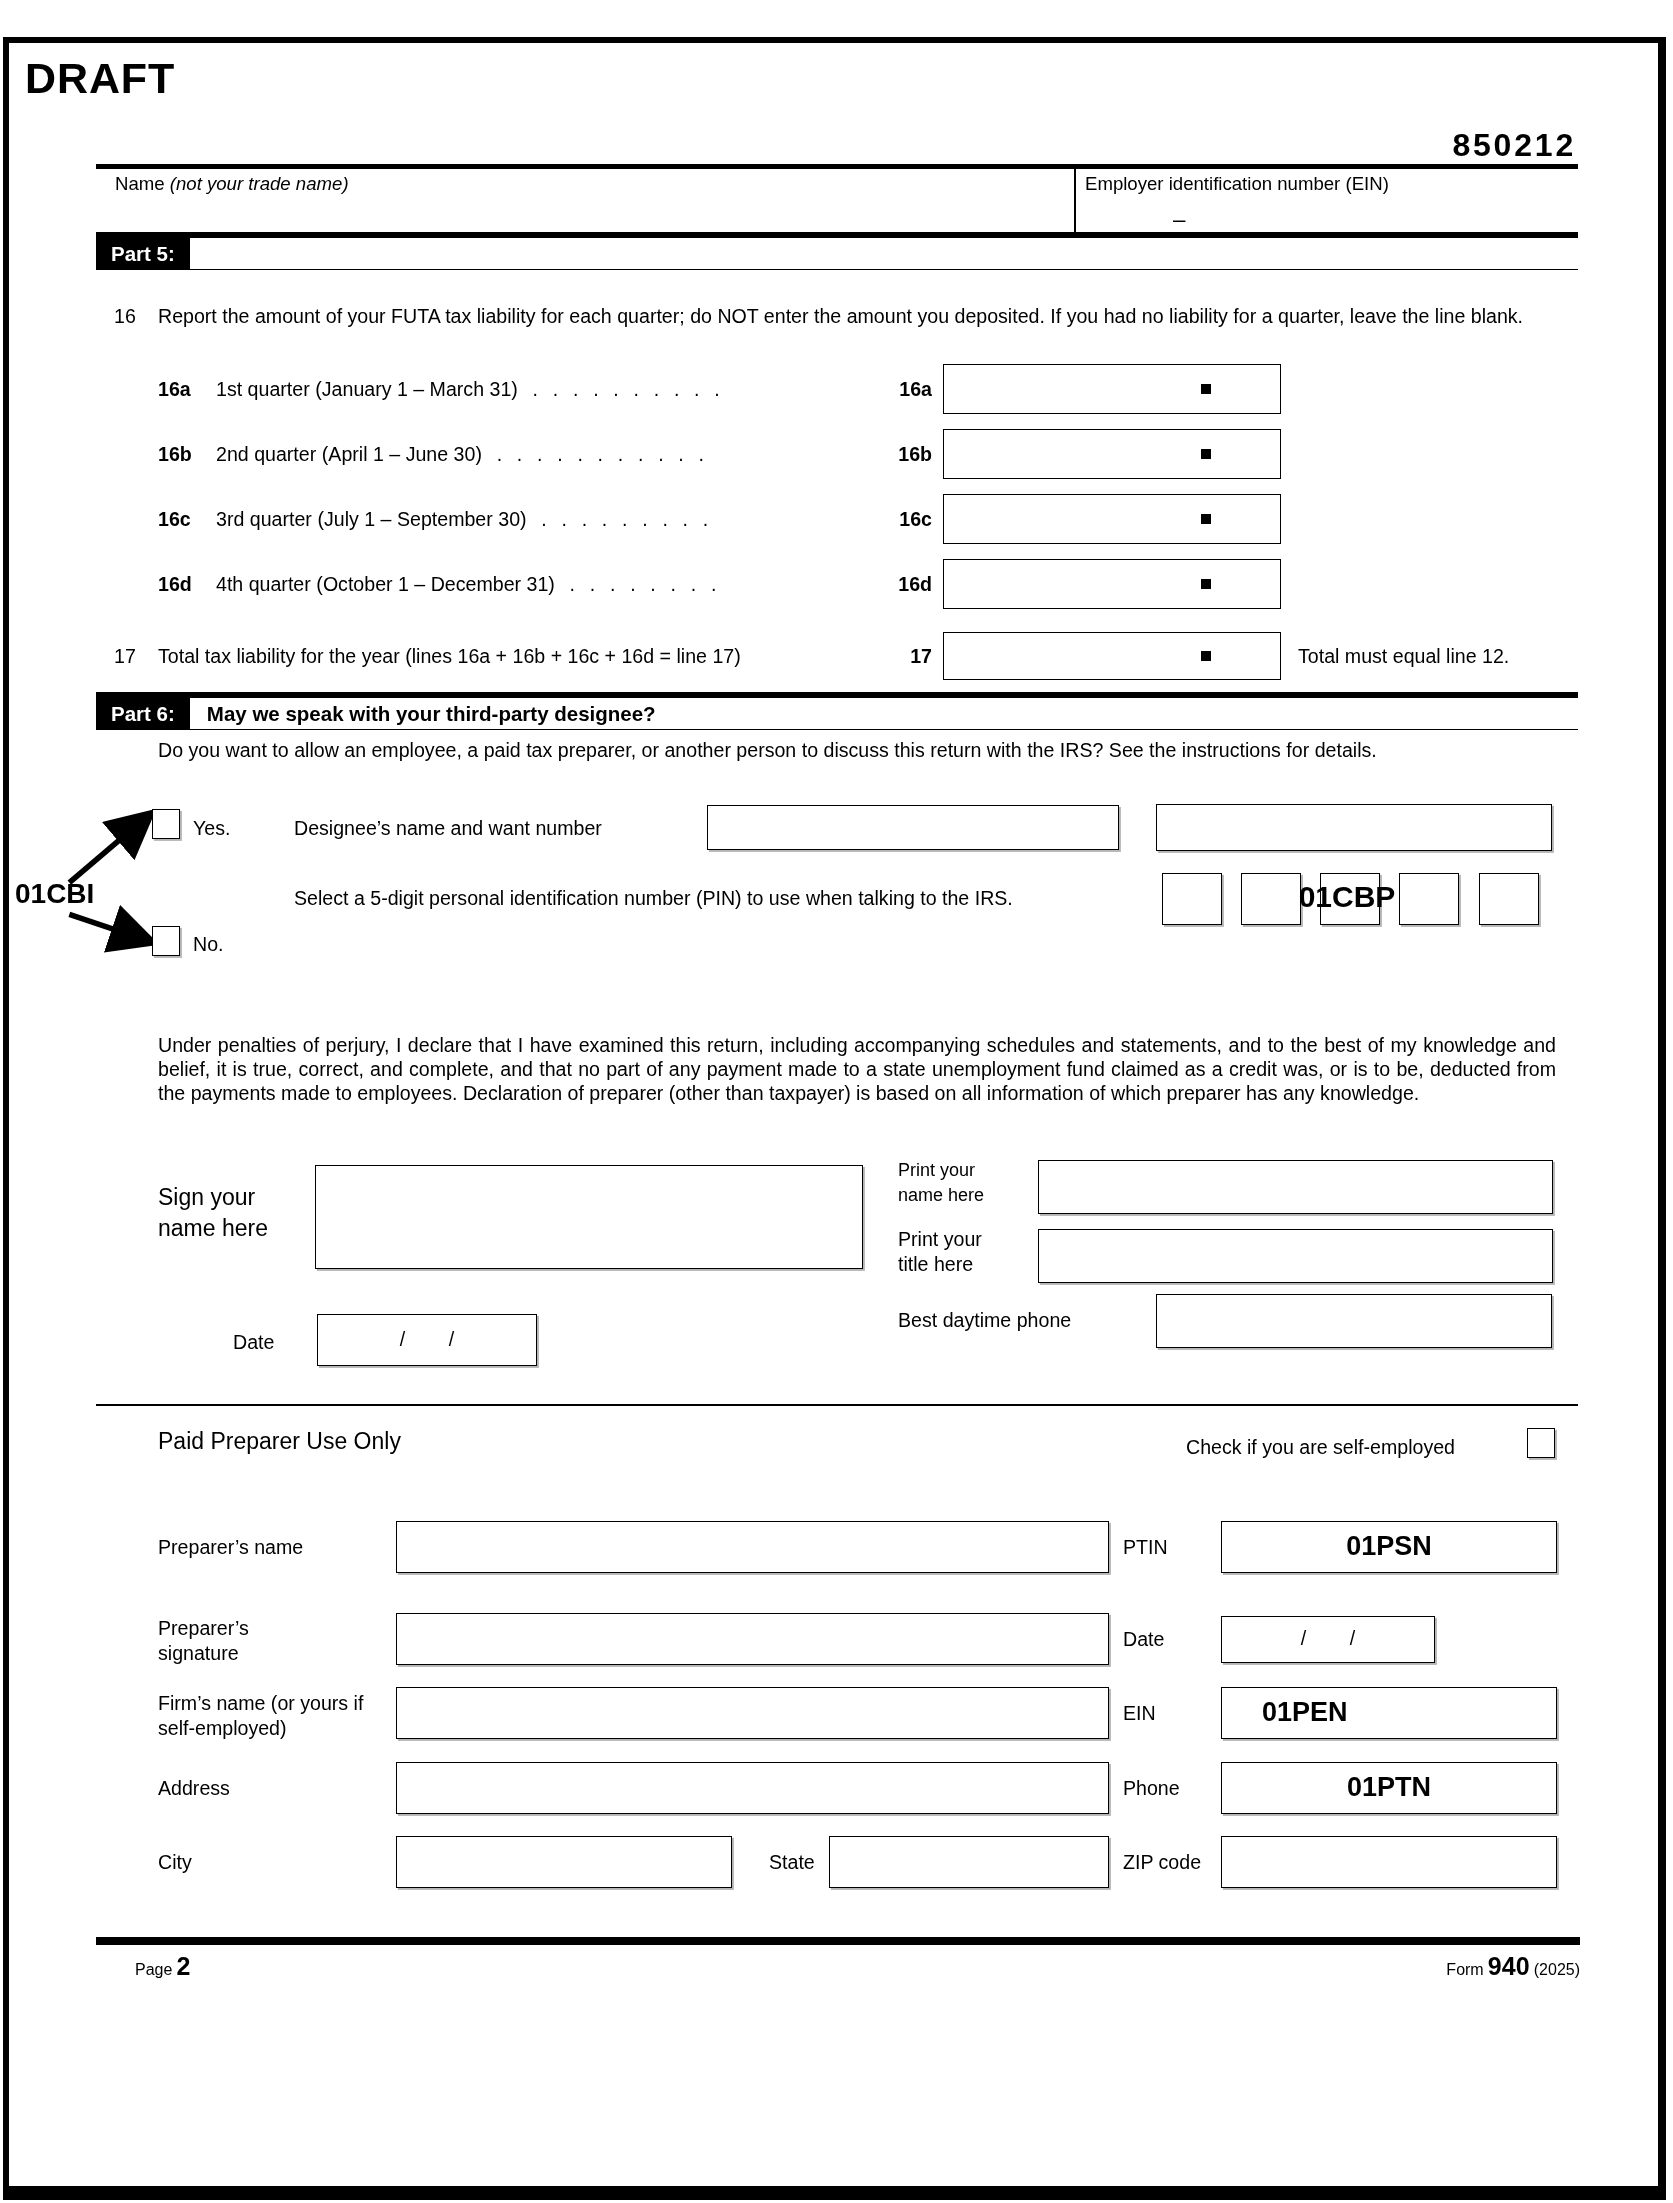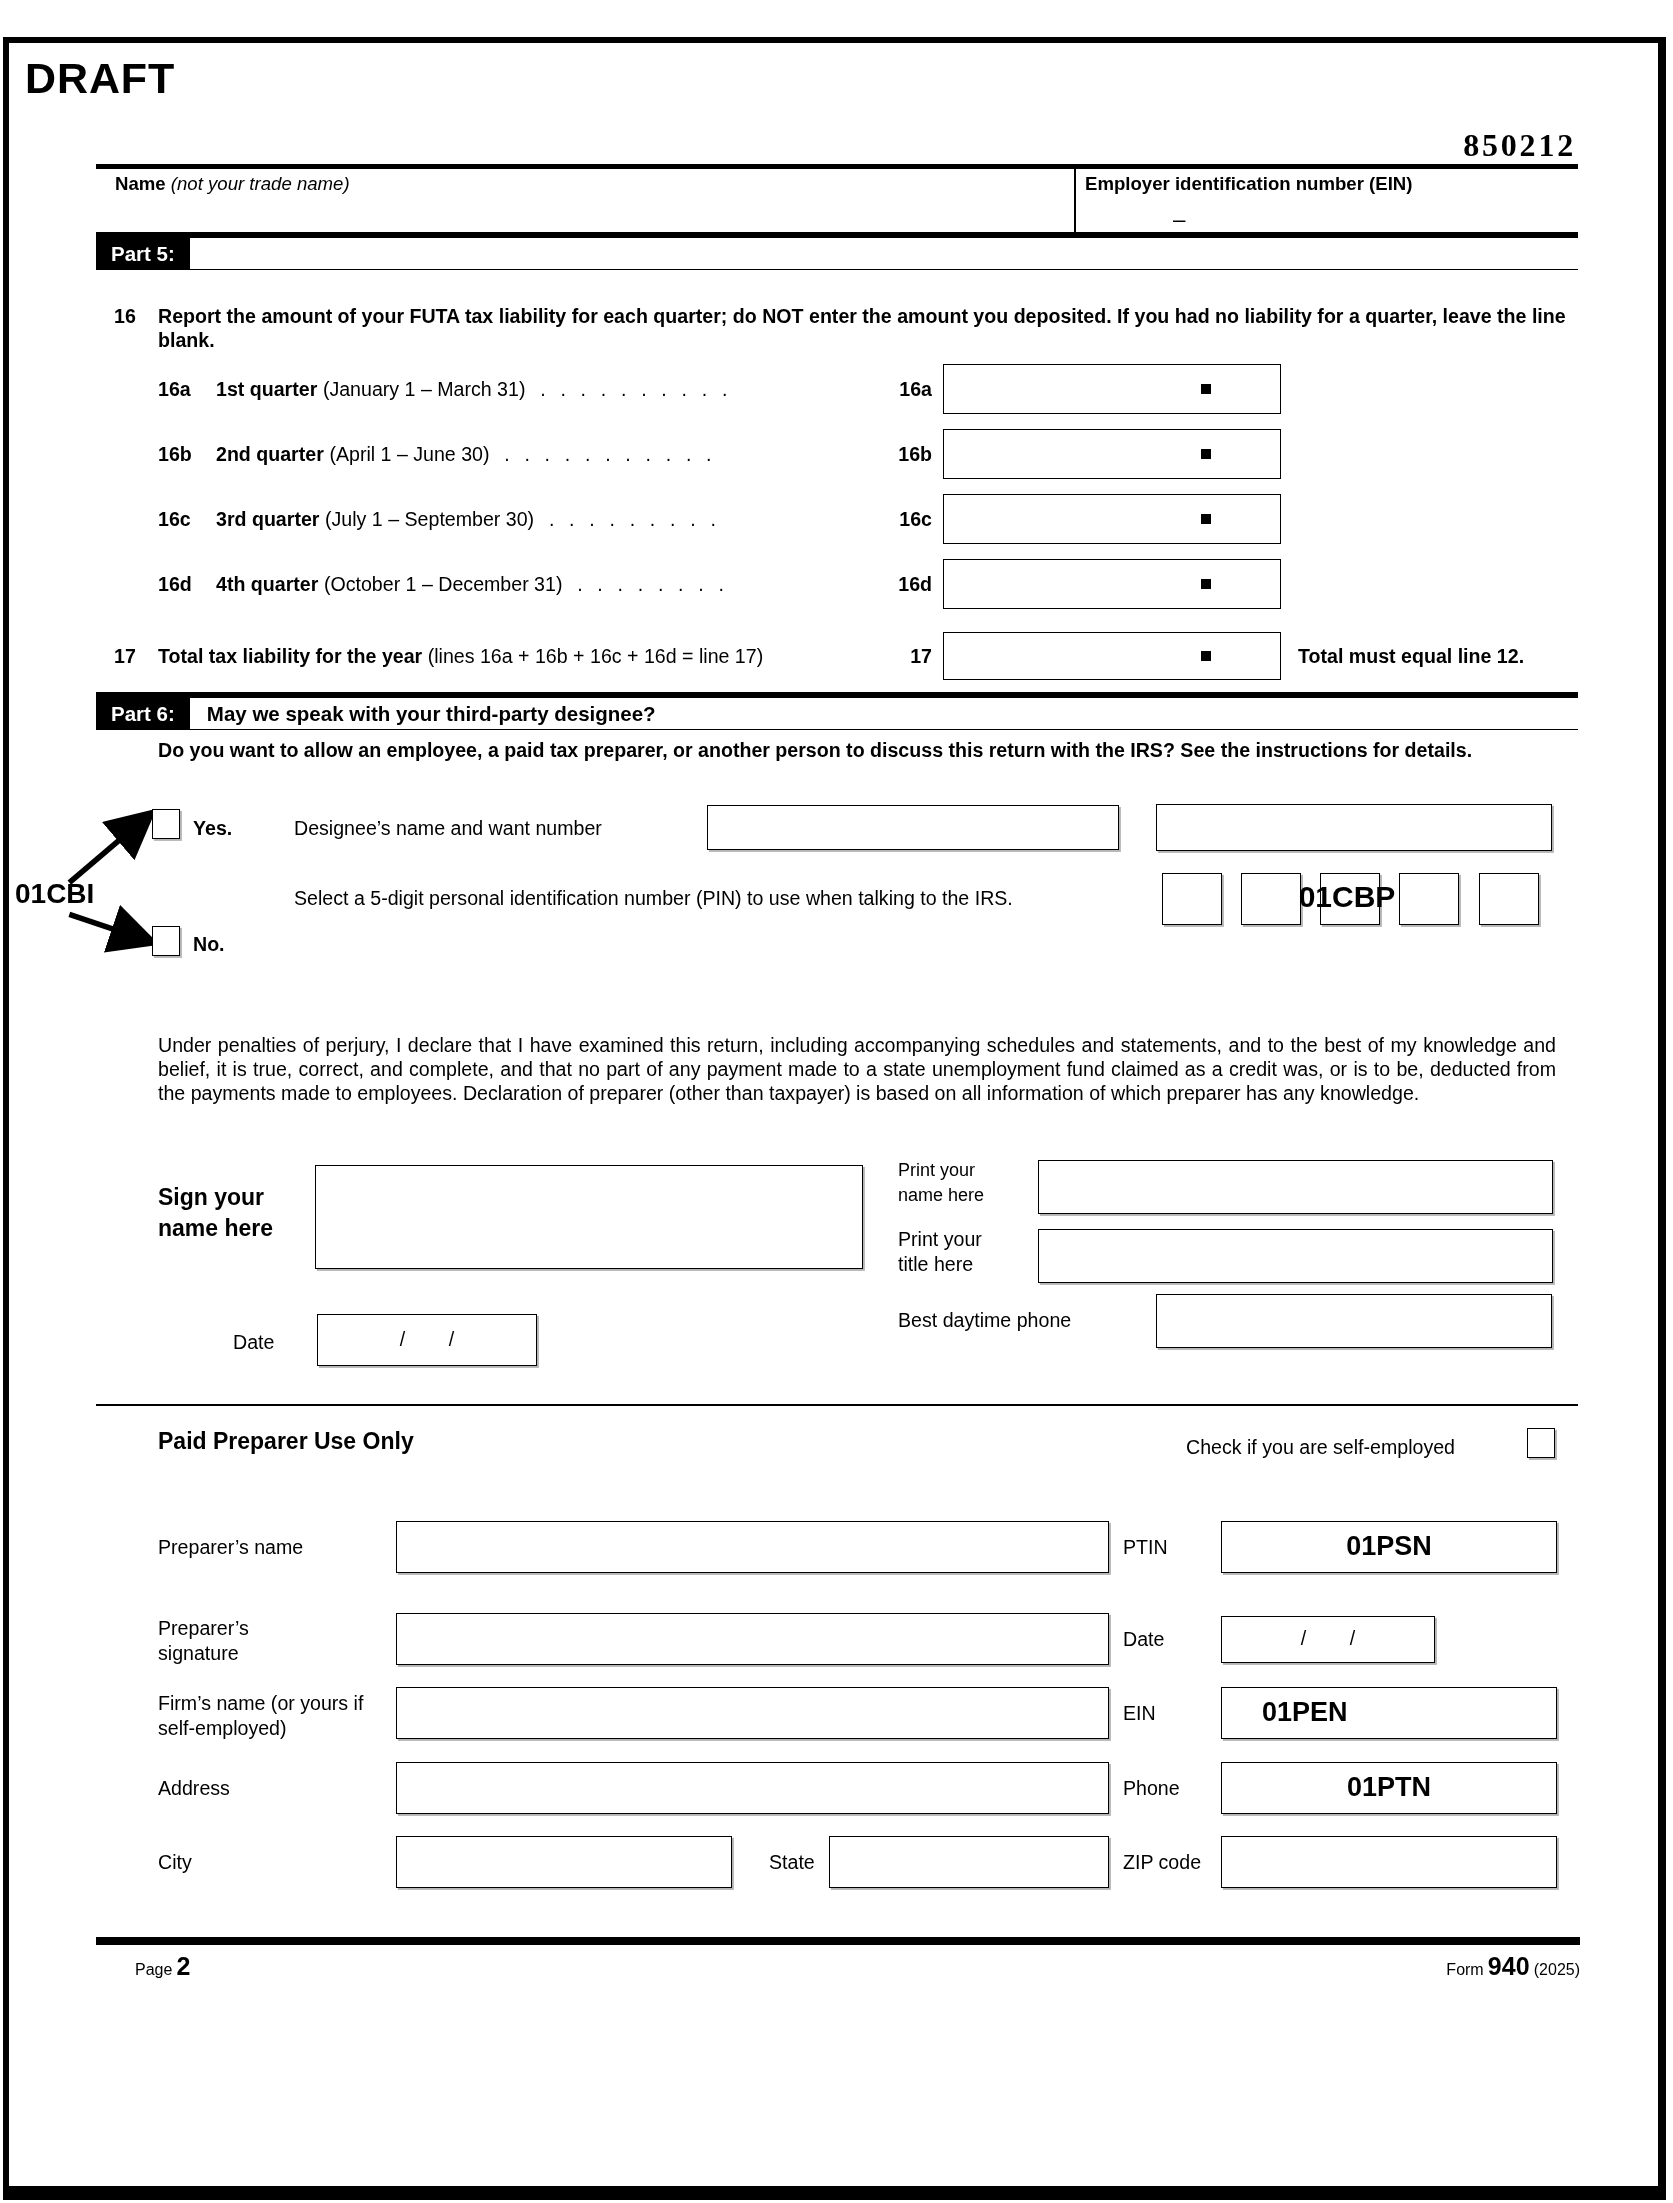--- a/index.html
+++ b/index.html
@@ -1,32 +1,32 @@
 <!DOCTYPE html>
 <html style="font-size:15px"><head>
 <meta charset="utf-8">
 <style>
   html,body{margin:0;padding:0;background:#fff;}
   #root{
     position:relative;width:1673px;height:2204px;background:#fff;
     font-family:"Liberation Sans", sans-serif;color:#000;overflow:hidden;
   }
   .abs{position:absolute;}
-  .b{font-weight:bold;}
+  .b{font-weight:normal;}
   .it{font-style:italic;}
   .page-frame{
     left:2.8px;top:37px;width:1663px;height:2163px;box-sizing:border-box;
     border-top:6.5px solid #000;border-left:6.5px solid #000;
     border-right:8.4px solid #000;border-bottom:14px solid #000;
   }
   .rule{background:#000;}
   .draft{left:25px;top:54px;font-size:43px;font-weight:bold;letter-spacing:0.9px;}
   .form-code{
     left:1296px;top:127px;width:280px;text-align:right;
-    font-family:Liberation Serif, serif;font-size:32px;font-weight:bold;letter-spacing:2.8px;
+    font-family:Liberation Sans, sans-serif;font-size:32px;font-weight:bold;letter-spacing:2.8px;
   }
   .hdr-label{font-size:18.6px;}
   .partbar{left:96px;width:1482px;}
   .partbar .toprule{height:5.6px;background:#000;width:100%;}
   .partbar .row{height:31px;display:flex;align-items:stretch;text-align:center;}
   .partbar .plabel{
     background:#000;color:#fff;font-weight:bold;font-size:20.5px;
     padding:0 15px;line-height:31px;flex:0 0 auto;
   }
   .partbar .ptitle{font-weight:bold;font-size:20.5px;line-height:31px;margin-left:17px;white-space:nowrap;}

